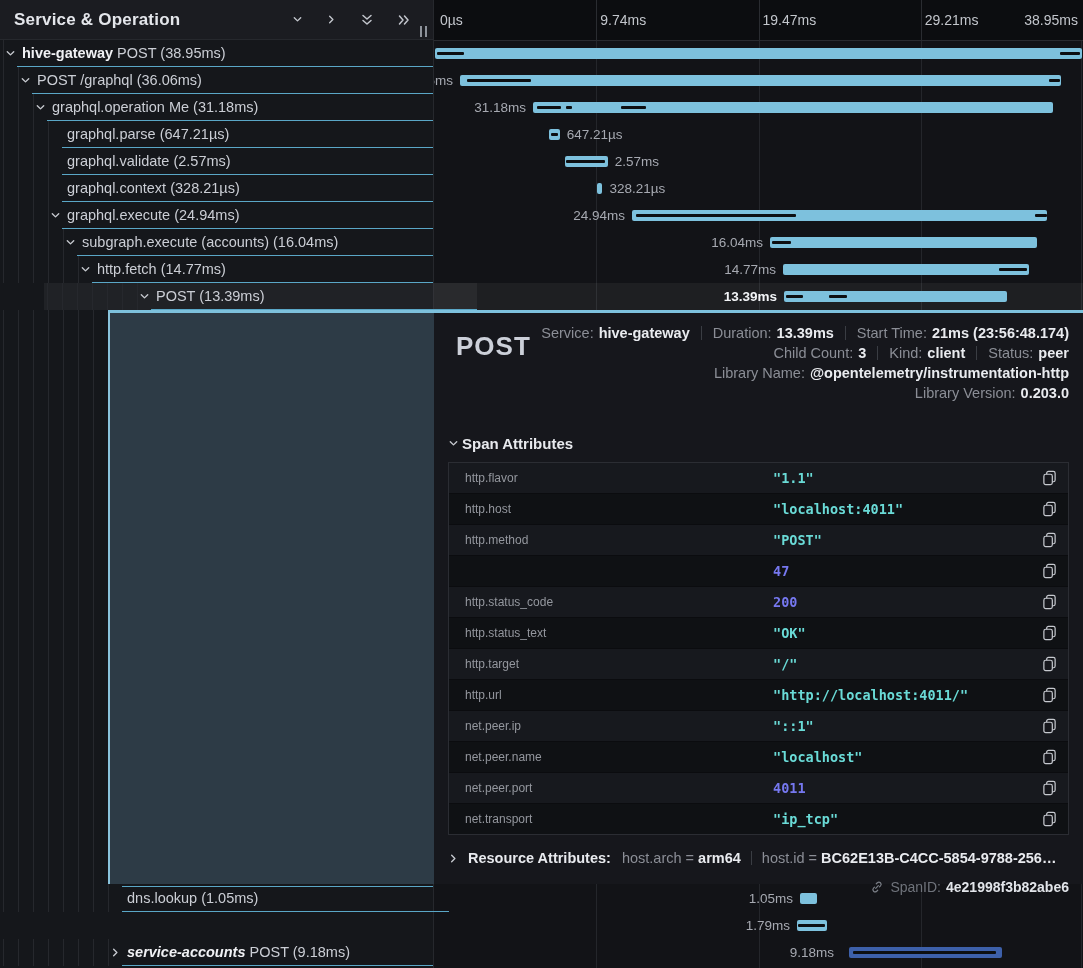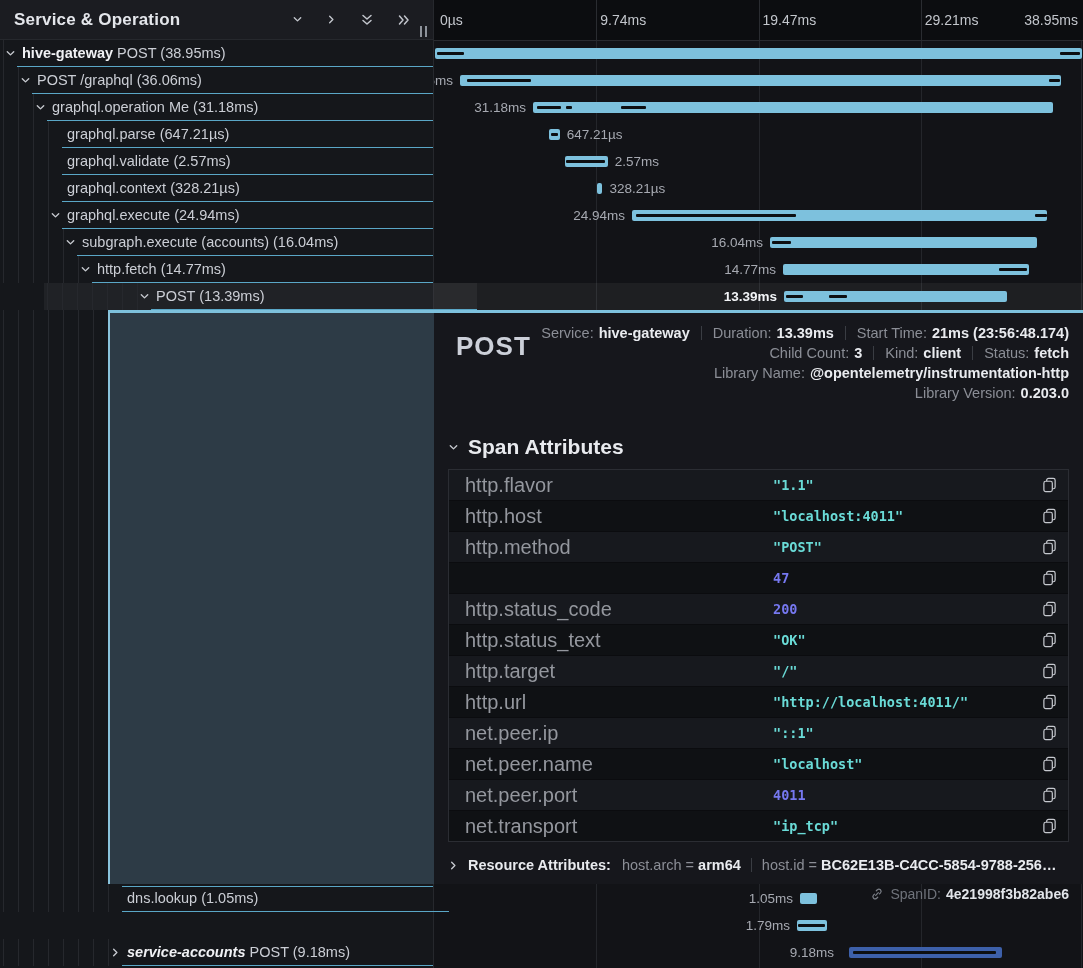--- a/index.html
+++ b/index.html
@@ -47,29 +47,29 @@
   .detail{position:absolute;left:434px;top:310px;width:649px;height:574px;background:#16171c;
           border-top:3px solid #7dc1dd;box-sizing:border-box;z-index:5;
           padding:0 14px;color:#cfd2d8;}
   .d-head{display:flex;align-items:flex-start;margin-top:10px;}
   .d-title{margin:8px;font-size:26px;font-weight:600;letter-spacing:1px;color:#ccd0d9;line-height:30px;}
   .d-info{flex:1;text-align:right;font-size:14.5px;margin-top:2px;}
   .d-line{margin:0 0 4px 0;white-space:nowrap;}
   .d-lab{color:#8b8e96;}
   .d-val{color:#e9ebef;font-weight:700;margin-left:5px;}
   .d-sep{display:inline-block;width:1px;height:14px;background:#3a3d43;margin:0 11px;vertical-align:-2px;}
-  .sec-head{margin-top:30px;display:flex;align-items:center;gap:9px;font-size:21px;font-weight:700;
+  .sec-head{margin-top:30px;display:flex;align-items:center;gap:3px;font-size:15px;font-weight:700;
             color:#e8eaee;cursor:pointer;}
   .sec-head .chev,.res-line .chev{color:#c6c9cf;display:flex;}
   .attr-table{margin-top:10px;border:1px solid #2b2d33;}
   .arow{position:relative;height:30px;border-bottom:1px solid #0b0c0f;}
   .arow:last-child{border-bottom:none;}
   .arow.odd{background:#17191e;}
   .arow.even{background:#0f1114;}
-  .akey{position:absolute;left:16px;top:0;line-height:30px;font-size:20px;color:#94979e;white-space:nowrap;}
+  .akey{position:absolute;left:16px;top:0;line-height:30px;font-size:12px;color:#94979e;white-space:nowrap;}
   .aval{position:absolute;left:324px;top:0;line-height:30px;font-size:13.5px;font-weight:700;
         font-family:"DejaVu Sans Mono",monospace;white-space:nowrap;}
   .aval.string{color:#6adbd7;}
   .aval.number{color:#7678f0;}
   .acopy{position:absolute;right:11px;top:7px;color:#c6c9cf;cursor:pointer;display:flex;}
   .res-line{margin-top:15px;display:flex;align-items:center;gap:9px;font-size:14.5px;white-space:nowrap;cursor:pointer;}
   .res-title{font-weight:700;color:#e8eaee;margin-right:2px;}
   .rkey,.req{color:#8b8e96;}
   .rval{color:#e9ebef;font-weight:700;}
   .r-sep{display:inline-block;width:1px;height:14px;background:#3a3d43;margin:0 10px;vertical-align:-2px;}
@@ -320,21 +320,21 @@
   <div class="resizer">
       <i></i>
       <i></i>
     </div>
 
   <section class="detail">
     <div class="d-head">
       <h1 class="d-title">POST</h1>
       <div class="d-info" id="dInfo">
           <div class="d-line"><span class="d-lab">Service:</span><span class="d-val">hive-gateway</span><i class="d-sep"></i><span class="d-lab">Duration:</span><span class="d-val">13.39ms</span><i class="d-sep"></i><span class="d-lab">Start Time:</span><span class="d-val">21ms (23:56:48.174)</span></div>
-          <div class="d-line"><span class="d-lab">Child Count:</span><span class="d-val">3</span><i class="d-sep"></i><span class="d-lab">Kind:</span><span class="d-val">client</span><i class="d-sep"></i><span class="d-lab">Status:</span><span class="d-val">fetch</span></div>
+          <div class="d-line"><span class="d-lab">Child Count:</span><span class="d-val">3</span><i class="d-sep"></i><span class="d-lab">Kind:</span><span class="d-val">client</span><i class="d-sep"></i><span class="d-lab">Status:</span><span class="d-val">peer</span></div>
           <div class="d-line"><span class="d-lab">Library Name:</span><span class="d-val">@opentelemetry/instrumentation-http</span></div>
           <div class="d-line"><span class="d-lab">Library Version:</span><span class="d-val">0.203.0</span></div>
         </div>
     </div>
     <div class="sec-head">
       <span class="chev" id="saChev">
           <svg width="11" height="11" viewBox="0 0 12 12" fill="none">
             <path d="M2.5 4l3.5 3.5L9.5 4" stroke="currentColor" stroke-width="1.5" stroke-linecap="round" stroke-linejoin="round"></path>
           </svg>
         </span>

